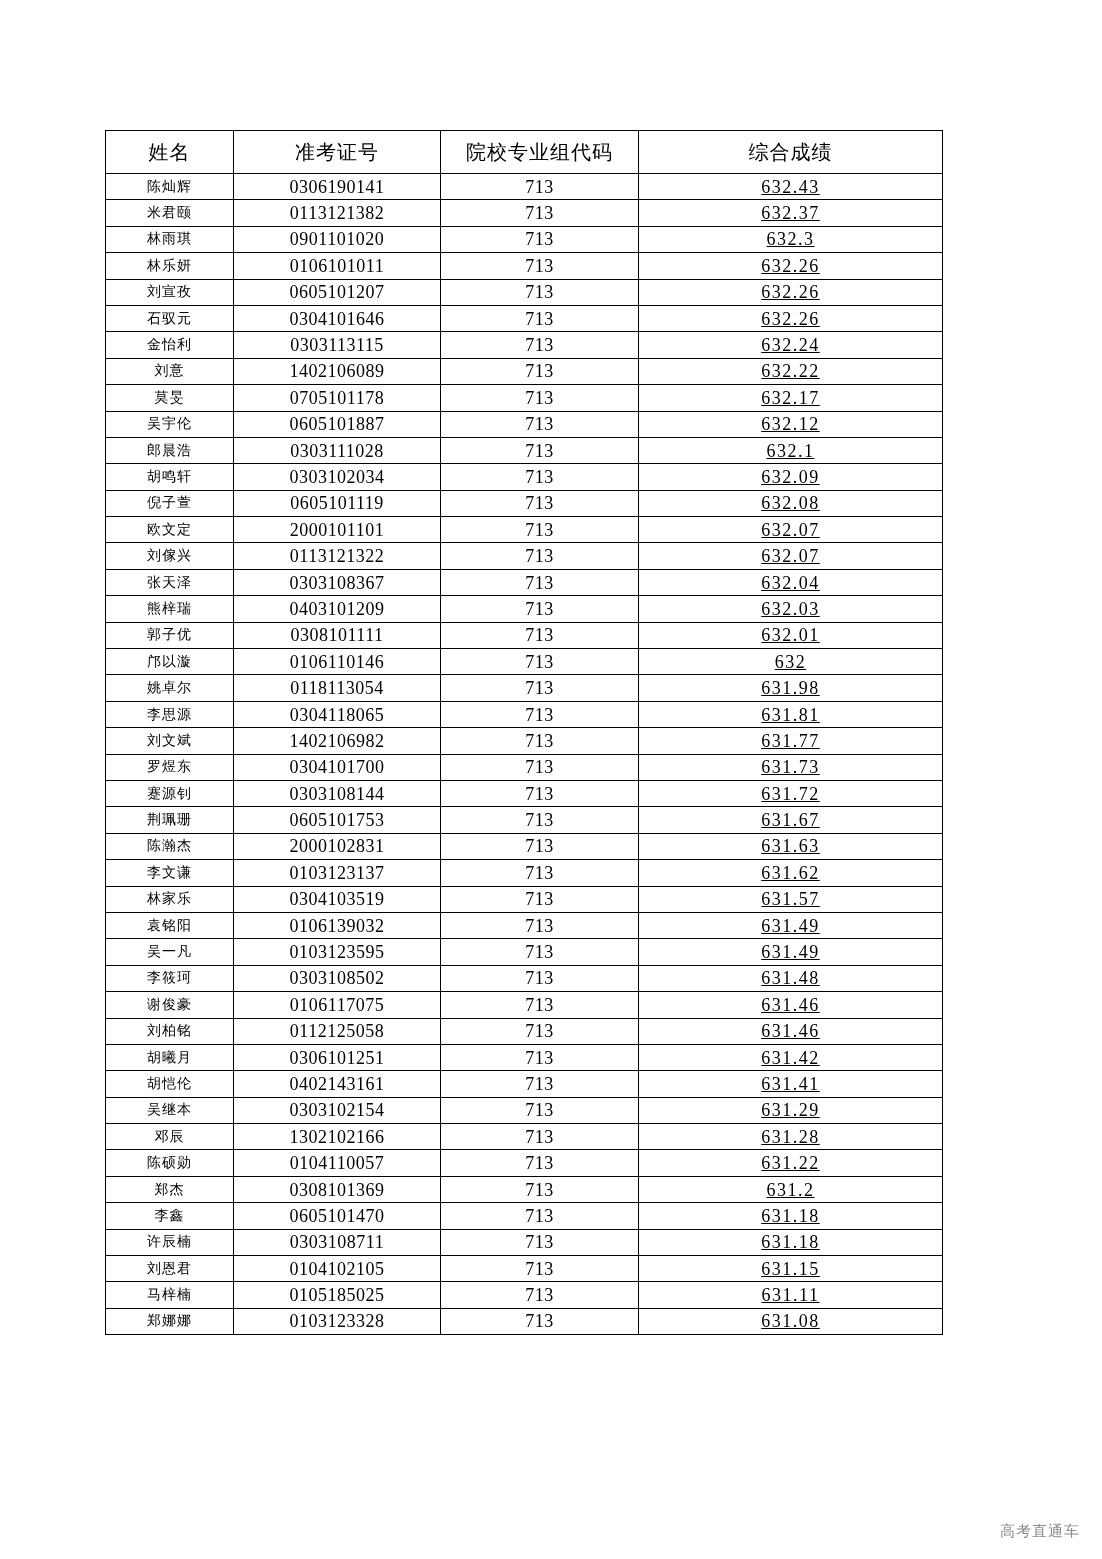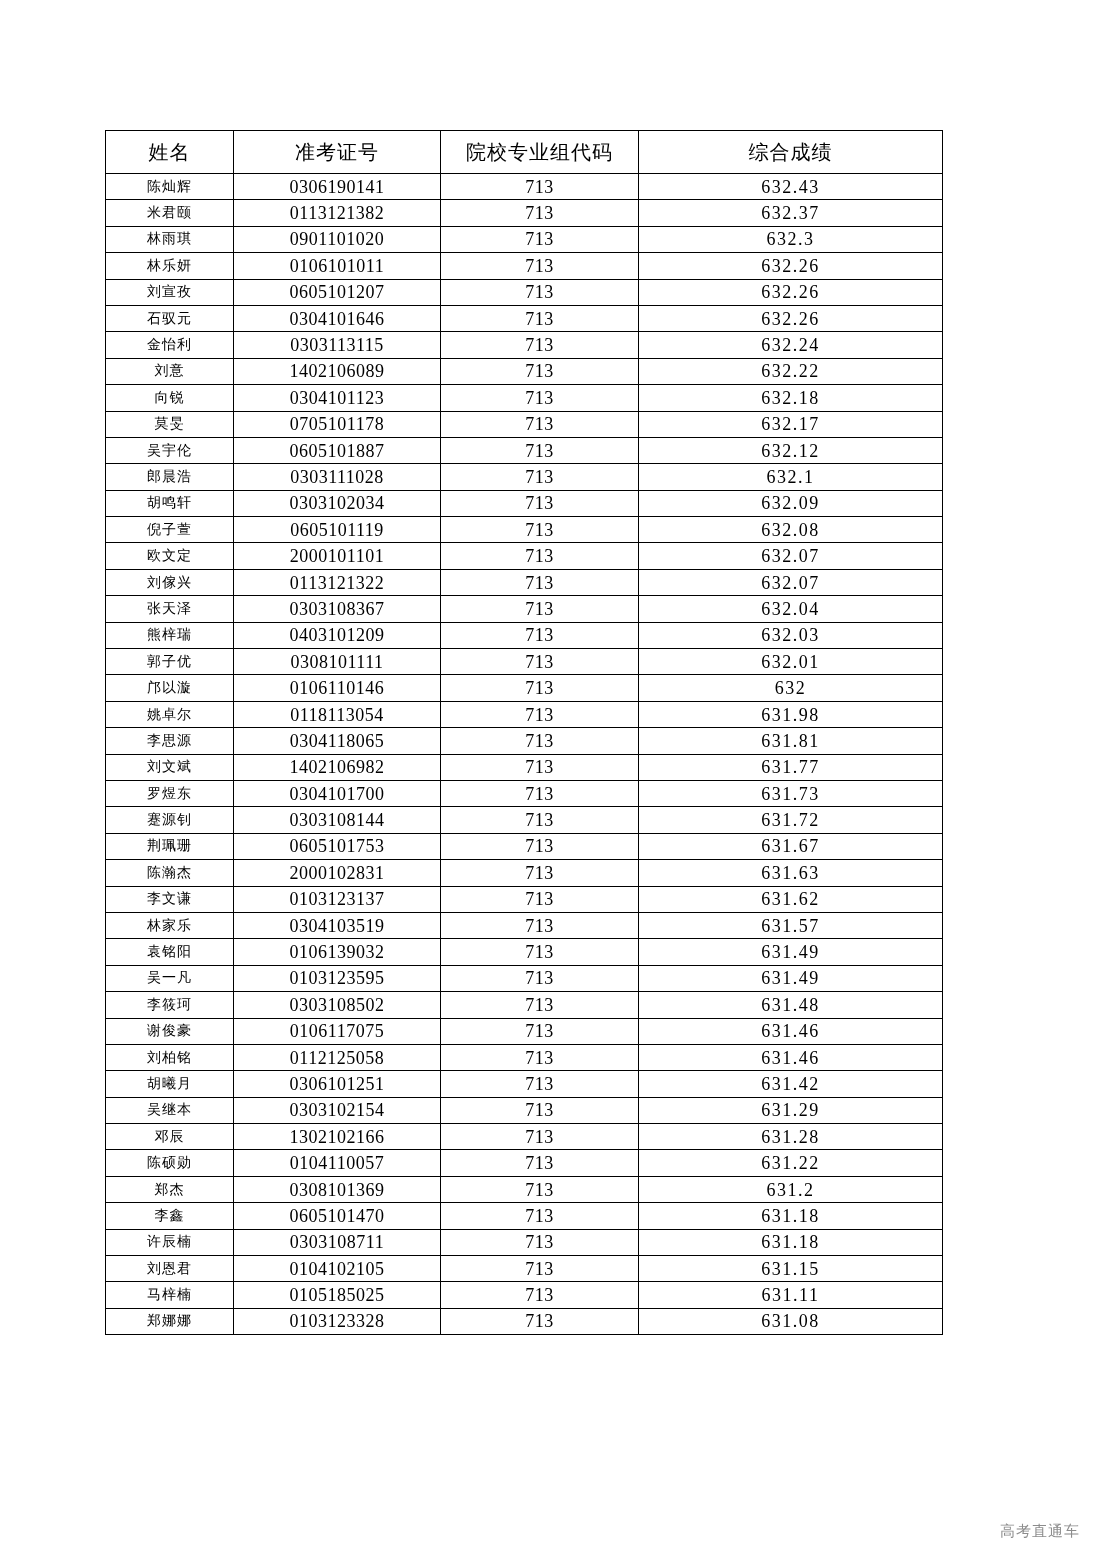--- a/index.html
+++ b/index.html
@@ -68,20 +68,21 @@
 
   #score-table tbody td.ticket,
   #score-table tbody td.code,
   #score-table tbody td.score {
     font-family: "Liberation Serif", "DejaVu Serif", serif;
     letter-spacing: 0.5px;
   }
 
   #score-table tbody td.score {
     letter-spacing: 1.5px;
+    text-decoration: underline;
   }
 
   #watermark {
     position: absolute;
     right: 22px;
     bottom: 18px;
     font-size: 15px;
     color: #8c8c8c;
     letter-spacing: 1px;
     font-family: "Liberation Serif", "DejaVu Serif", serif;
@@ -151,26 +152,20 @@
           <td class="code">713</td>
           <td class="score">632.24</td>
         </tr>
         <tr>
           <td class="name">刘意</td>
           <td class="ticket">1402106089</td>
           <td class="code">713</td>
           <td class="score">632.22</td>
         </tr>
         <tr>
-          <td class="name">向锐</td>
-          <td class="ticket">0304101123</td>
-          <td class="code">713</td>
-          <td class="score">632.18</td>
-        </tr>
-        <tr>
           <td class="name">莫旻</td>
           <td class="ticket">0705101178</td>
           <td class="code">713</td>
           <td class="score">632.17</td>
         </tr>
         <tr>
           <td class="name">吴宇伦</td>
           <td class="ticket">0605101887</td>
           <td class="code">713</td>
           <td class="score">632.12</td>
@@ -313,20 +308,26 @@
           <td class="code">713</td>
           <td class="score">631.46</td>
         </tr>
         <tr>
           <td class="name">胡曦月</td>
           <td class="ticket">0306101251</td>
           <td class="code">713</td>
           <td class="score">631.42</td>
         </tr>
         <tr>
+          <td class="name">胡恺伦</td>
+          <td class="ticket">0402143161</td>
+          <td class="code">713</td>
+          <td class="score">631.41</td>
+        </tr>
+        <tr>
           <td class="name">吴继本</td>
           <td class="ticket">0303102154</td>
           <td class="code">713</td>
           <td class="score">631.29</td>
         </tr>
         <tr>
           <td class="name">邓辰</td>
           <td class="ticket">1302102166</td>
           <td class="code">713</td>
           <td class="score">631.28</td>

